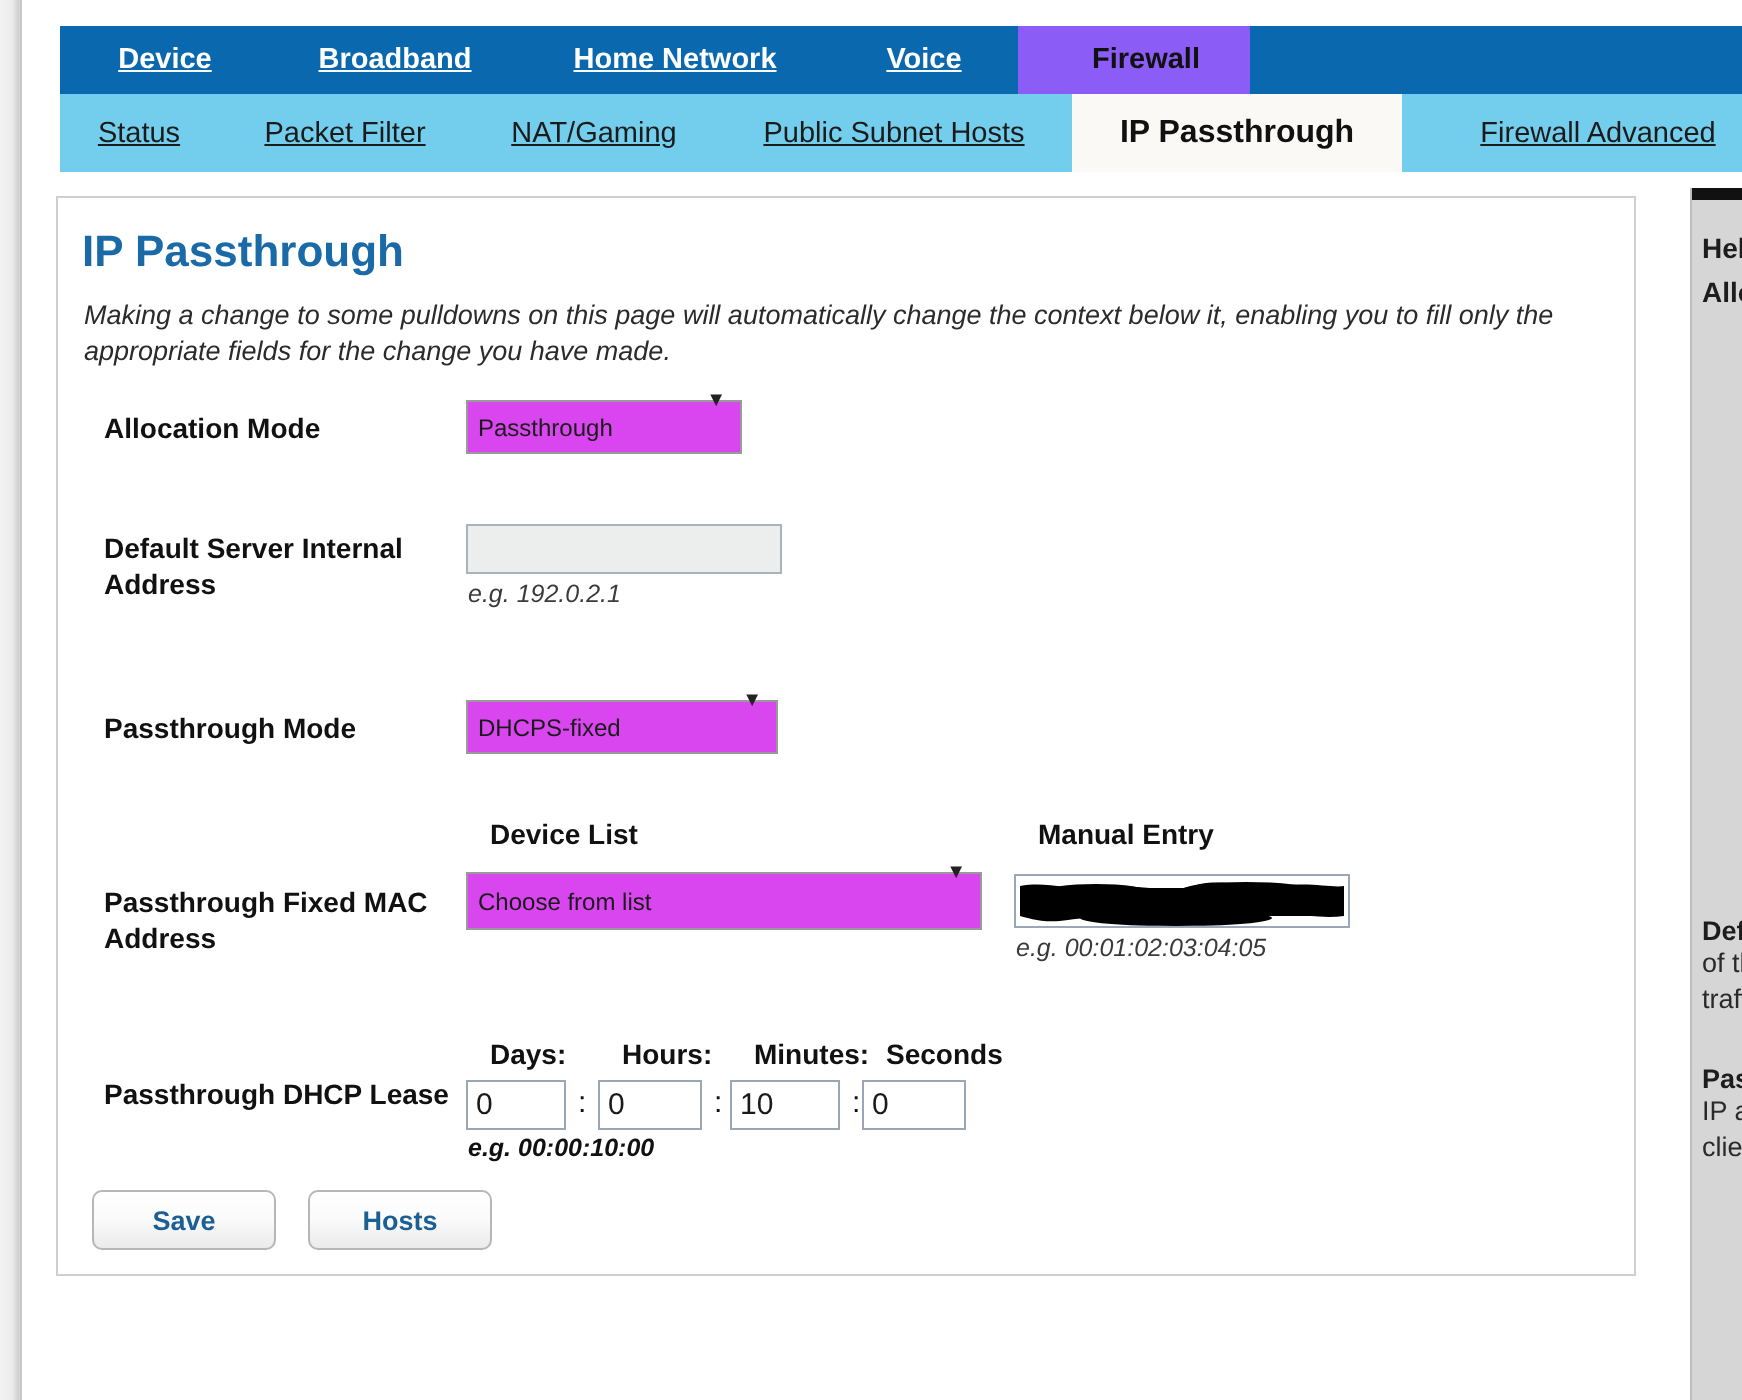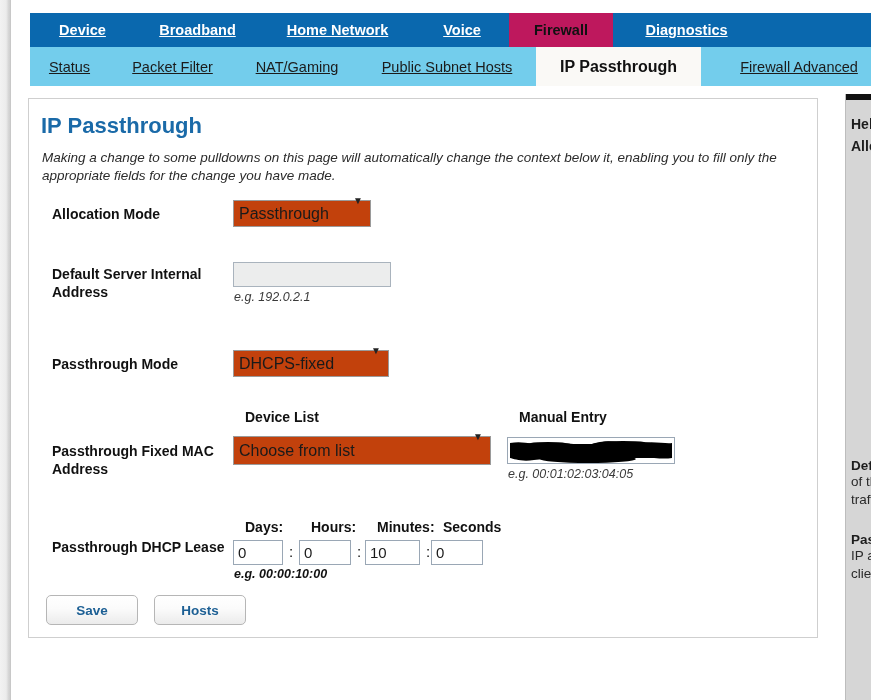--- a/index.html
+++ b/index.html
@@ -51,23 +51,24 @@
     align-items: center;
     justify-content: center;
     color: #ffffff;
     font-size: 14.5px;
     font-weight: bold;
     text-decoration: underline;
     white-space: nowrap;
     cursor: pointer;
   }
   .nav-primary .nav-item.active {
-    background: #be185d;
+    background: #8b5cf6;
     color: #111111;
     text-decoration: none;
+    padding-left: 12px;
   }
 
   
   .nav-secondary {
     position: absolute;
     left: 30px;
     top: 47px;
     right: 0;
     height: 39px;
     background: #73cdec;
@@ -155,23 +156,23 @@
     font-size: 12.5px;
     font-style: italic;
     color: #3a3a3a;
     white-space: nowrap;
   }
   .hint.bold { font-weight: bold; color: #111; }
 
   select.ui-select {
     position: absolute;
     font-family: "Liberation Sans", sans-serif;
-    font-size: 16px;
+    font-size: 12px;
     color: #1a1a1a;
-    background: #c2410c;
+    background: #d946ef;
     border: 1px solid #9a9a9a;
     border-radius: 0;
     padding: 2px 22px 2px 5px;
     height: 27px;
     box-sizing: border-box;
     -webkit-appearance: none;
     -moz-appearance: none;
     appearance: none;
     cursor: pointer;
   }
@@ -289,21 +290,20 @@
 
   <div class="browser-edge"></div>
   <div class="browser-edge-line"></div>
 
   <div class="nav-primary" id="nav-primary">
       <div class="nav-item" style="position: absolute; left: 0px; top: 0px; width: 105px; height: 34px;">Device</div>
       <div class="nav-item" style="position: absolute; left: 105px; top: 0px; width: 125px; height: 34px;">Broadband</div>
       <div class="nav-item" style="position: absolute; left: 230px; top: 0px; width: 155px; height: 34px;">Home Network</div>
       <div class="nav-item" style="position: absolute; left: 385px; top: 0px; width: 94px; height: 34px;">Voice</div>
       <div class="nav-item active" style="position: absolute; left: 479px; top: 0px; width: 104px; height: 34px;">Firewall</div>
-      <div class="nav-item" style="position: absolute; left: 583px; top: 0px; width: 147px; height: 34px;">Diagnostics</div>
     </div>
 
   <div class="nav-secondary" id="nav-secondary">
       <div class="subnav-item" style="position: absolute; left: 0px; top: 0px; width: 79px; height: 39px;">Status</div>
       <div class="subnav-item" style="position: absolute; left: 79px; top: 0px; width: 127px; height: 39px;">Packet Filter</div>
       <div class="subnav-item" style="position: absolute; left: 206px; top: 0px; width: 122px; height: 39px;">NAT/Gaming</div>
       <div class="subnav-item" style="position: absolute; left: 328px; top: 0px; width: 178px; height: 39px;">Public Subnet Hosts</div>
       <div class="subnav-item active" style="position: absolute; left: 506px; top: 0px; width: 165px; height: 39px;">IP Passthrough</div>
       <div class="subnav-item" style="position: absolute; left: 671px; top: 0px; width: 196px; height: 39px;">Firewall Advanced</div>
     </div>

